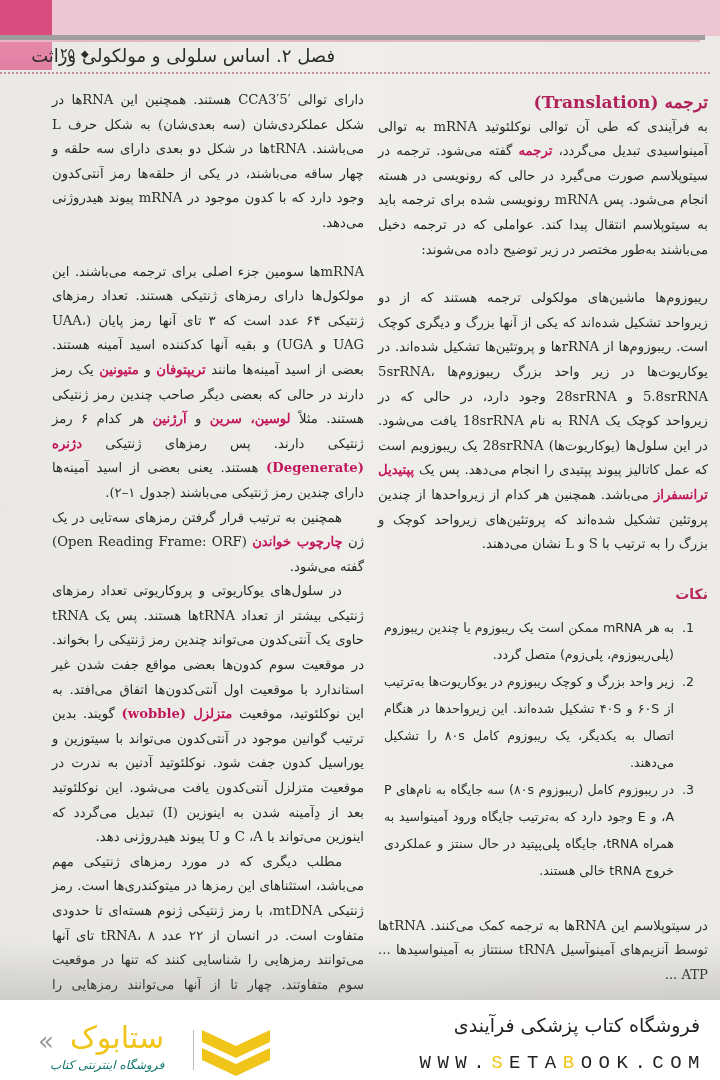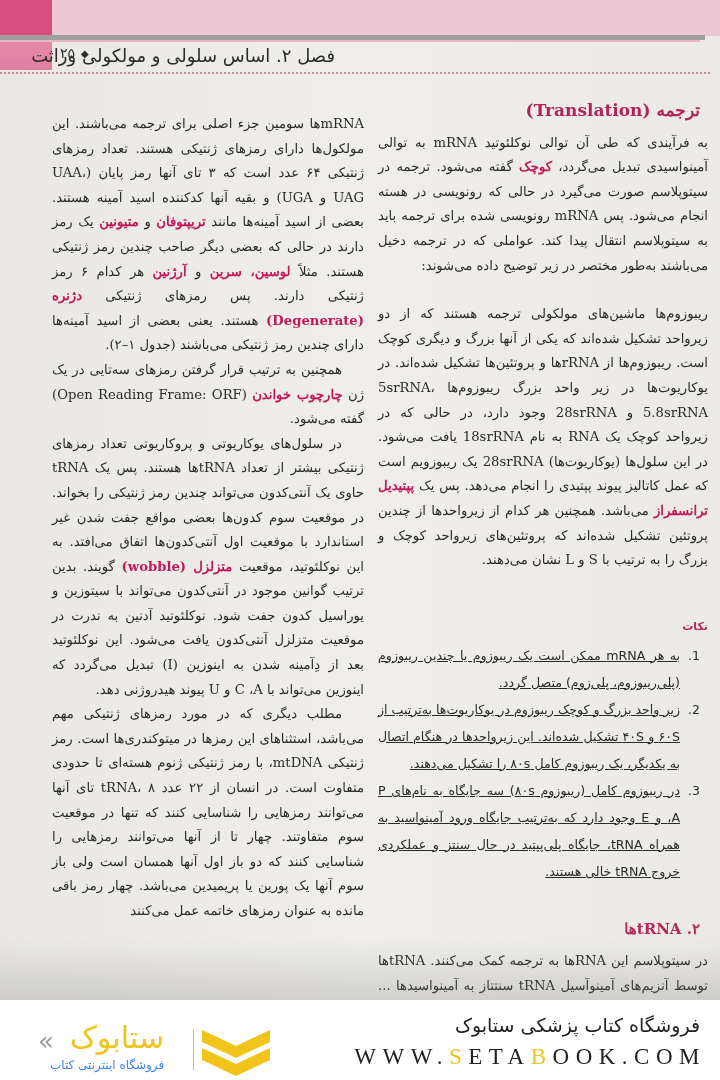--- a/index.html
+++ b/index.html
@@ -50,29 +50,29 @@
   
   .col {
     position: absolute; direction: rtl; text-align: justify;
     font-size: 13.2px; line-height: 24.6px;
   }
   .col-right { right: 12px; top: 90px; width: 330px; }
   .col-left  { left: 52px; top: 88px; width: 312px; }
   .col p { margin: 0; }
   .hl { color: #c2185b; font-weight: bold; }
   .sec-h {
-    color: #b8285c; font-weight: bold; font-size: 15px; margin: 8px;
+    color: #b8285c; font-weight: bold; font-size: 15px; margin: 0;
   }
   .sec-h.main { font-size: 17px; color: #b0225a; }
   .gap-m { height: 24px; }
   .indent { text-indent: 22px; }
 
   .notes { font-family: "DejaVu Sans", sans-serif; font-size: 12.6px; line-height: 27px; }
-  .notes h4 { color: #b8285c; font-size: 11px; margin: 16px 0 2px 0; font-weight: bold; }
-  .notes ol { margin: 0; padding: 0 24px 0 0; text-decoration: underline; }
+  .notes h4 { color: #b8285c; font-size: 14px; margin: 0 0 2px 0; font-weight: bold; }
+  .notes ol { margin: 6px; padding: 0 24px 0 0; }
   .notes li { padding-right: 4px; }
 
   
   .shade {
     position: absolute; left: 0; top: 940px; width: 720px; height: 60px;
     background: linear-gradient(180deg, rgba(0,0,0,0) 0%, rgba(120,120,120,0.25) 100%);
     pointer-events: none;
   }
 
   
@@ -88,81 +88,81 @@
   }
   .logo-word {
     position: absolute; left: 40px; top: 20px; font-family: "DejaVu Sans", sans-serif;
     font-size: 30px; font-weight: normal; color: #f0c419; letter-spacing: 1px;
   }
   .logo-chev {
     position: absolute; left: 38px; top: 26px; font-size: 26px; color: #9a9a9a; font-family: "DejaVu Sans", sans-serif;
   }
   .logo-sub {
     position: absolute; left: 50px; top: 58px; font-family: "DejaVu Sans", sans-serif;
-    font-size: 12px; color: #3b82f6; direction: rtl;
+    font-size: 12px; color: #0f766e; direction: rtl; font-style: italic;
   }
   .banner-title {
     position: absolute; right: 20px; top: 14px; direction: rtl;
     font-family: "DejaVu Sans", sans-serif; font-size: 19px; color: #222;
   }
   .banner-url {
-    position: absolute; right: 14px; top: 44px;
-    font-family: Liberation Serif, serif; font-size: 23px; letter-spacing: 6.5px; color: #222;
+    position: absolute; right: 14px; top: 52px;
+    font-family: Liberation Mono, monospace; font-size: 19px; letter-spacing: 6.5px; color: #222;
   }
   .banner-url .y { color: #f0c419; }
 </style>
 </head>
 <body>
 
 <div class="page">
   <div class="hdr-band"></div>
   <div class="hdr-block"></div>
   <div class="hdr-rule"></div>
   <div class="hdr-rule2"></div>
   <div class="hdr-title">فصل ۲. اساس سلولی و مولکولی وراثت</div>
   <div class="hdr-pageno">
     <span>۲۵</span>
     <span class="diamond">◆</span>
   </div>
   <div class="hdr-bottom"></div>
 
   <div class="col col-right">
     <h2 class="sec-h main">ترجمه (Translation)</h2>
-    <p><span>به فرآیندی که طی آن توالی نوکلئوتید mRNA به توالی آمینواسیدی تبدیل می‌گردد، </span><span class="hl">کوچک</span><span> گفته می‌شود. ترجمه در سیتوپلاسم صورت می‌گیرد در حالی که رونویسی در هسته انجام می‌شود. پس mRNA رونویسی شده برای ترجمه باید به سیتوپلاسم انتقال پیدا کند. عواملی که در ترجمه دخیل می‌باشند به‌طور مختصر در زیر توضیح داده می‌شوند:</span></p>
+    <p><span>به فرآیندی که طی آن توالی نوکلئوتید mRNA به توالی آمینواسیدی تبدیل می‌گردد، </span><span class="hl">ترجمه</span><span> گفته می‌شود. ترجمه در سیتوپلاسم صورت می‌گیرد در حالی که رونویسی در هسته انجام می‌شود. پس mRNA رونویسی شده برای ترجمه باید به سیتوپلاسم انتقال پیدا کند. عواملی که در ترجمه دخیل می‌باشند به‌طور مختصر در زیر توضیح داده می‌شوند:</span></p>
     <div class="gap-m"></div>
     <p><span>ریبوزوم‌ها ماشین‌های مولکولی ترجمه هستند که از دو زیرواحد تشکیل شده‌اند که یکی از آنها بزرگ و دیگری کوچک است. ریبوزوم‌ها از rRNAها و پروتئین‌ها تشکیل شده‌اند. در یوکاریوت‌ها در زیر واحد بزرگ ریبوزوم‌ها 5srRNA، 5.8srRNA و 28srRNA وجود دارد، در حالی که در زیرواحد کوچک یک RNA به نام 18srRNA یافت می‌شود. در این سلول‌ها (یوکاریوت‌ها) 28srRNA یک ریبوزویم است که عمل کاتالیز پیوند پپتیدی را انجام می‌دهد. پس یک </span><span class="hl">پپتیدیل ترانسفراز</span><span> می‌باشد. همچنین هر کدام از زیرواحدها از چندین پروتئین تشکیل شده‌اند که پروتئین‌های زیرواحد کوچک و بزرگ را به ترتیب با S و L نشان می‌دهند.</span></p>
     <div class="gap-m"></div>
     <div class="notes">
       <h4>نکات</h4>
       <ol>
         <li>به هر mRNA ممکن است یک ریبوزوم یا چندین ریبوزوم (پلی‌ریبوزوم، پلی‌زوم) متصل گردد.</li>
         <li>زیر واحد بزرگ و کوچک ریبوزوم در یوکاریوت‌ها به‌ترتیب از ۶۰S و ۴۰S تشکیل شده‌اند. این زیرواحدها در هنگام اتصال به یکدیگر، یک ریبوزوم کامل ۸۰s را تشکیل می‌دهند.</li>
         <li>در ریبوزوم کامل (ریبوزوم ۸۰s) سه جایگاه به نام‌های P ،A و E وجود دارد که به‌ترتیب جایگاه ورود آمینواسید به همراه tRNA، جایگاه پلی‌پپتید در حال سنتز و عملکردی خروج tRNA خالی هستند.</li>
       </ol>
     </div>
     <div class="gap-m"></div>
-    <h3 class="sec-h">۲. tRNAها</h3>
     <p>در سیتوپلاسم این RNAها به ترجمه کمک می‌کنند. tRNAها توسط آنزیم‌های آمینوآسیل tRNA سنتتاز به آمینواسیدها ... ATP ...</p>
   </div>
 
   <div class="col col-left">
+    <p>دارای توالی ′5′CCA3 هستند. همچنین این RNAها در شکل عملکردی‌شان (سه بعدی‌شان) به شکل حرف L می‌باشند. tRNAها در شکل دو بعدی دارای سه حلقه و چهار ساقه می‌باشند، در یکی از حلقه‌ها رمز آنتی‌کدون وجود دارد که با کدون موجود در mRNA پیوند هیدروژنی می‌دهد.</p>
     <div class="gap-m"></div>
     <p><span>mRNAها سومین جزء اصلی برای ترجمه می‌باشند. این مولکول‌ها دارای رمزهای ژنتیکی هستند. تعداد رمزهای ژنتیکی ۶۴ عدد است که ۳ تای آنها رمز پایان (UAA، UAG و UGA) و بقیه آنها کدکننده اسید آمینه هستند. بعضی از اسید آمینه‌ها مانند </span><span class="hl">تریپتوفان</span><span> و </span><span class="hl">متیونین</span><span> یک رمز دارند در حالی که بعضی دیگر صاحب چندین رمز ژنتیکی هستند. مثلاً </span><span class="hl">لوسین، سرین</span><span> و </span><span class="hl">آرژنین</span><span> هر کدام ۶ رمز ژنتیکی دارند. پس رمزهای ژنتیکی </span><span class="hl">دژنره (Degenerate)</span><span> هستند. یعنی بعضی از اسید آمینه‌ها دارای چندین رمز ژنتیکی می‌باشند (جدول ۱–۲).</span></p>
     <p class="indent"><span>همچنین به ترتیب قرار گرفتن رمزهای سه‌تایی در یک ژن </span><span class="hl">چارچوب خواندن</span><span> (Open Reading Frame: ORF) گفته می‌شود.</span></p>
     <p class="indent"><span>در سلول‌های یوکاریوتی و پروکاریوتی تعداد رمزهای ژنتیکی بیشتر از تعداد tRNAها هستند. پس یک tRNA حاوی یک آنتی‌کدون می‌تواند چندین رمز ژنتیکی را بخواند. در موقعیت سوم کدون‌ها بعضی مواقع جفت شدن غیر استاندارد با موقعیت اول آنتی‌کدون‌ها اتفاق می‌افتد. به این نوکلئوتید، موقعیت </span><span class="hl">متزلزل (wobble)</span><span> گویند. بدین ترتیب گوانین موجود در آنتی‌کدون می‌تواند با سیتوزین و یوراسیل کدون جفت شود. نوکلئوتید آدنین به ندرت در موقعیت متزلزل آنتی‌کدون یافت می‌شود. این نوکلئوتید بعد از دِآمینه شدن به اینوزین (I) تبدیل می‌گردد که اینوزین می‌تواند با C ،A و U پیوند هیدروژنی دهد.</span></p>
     <p class="indent">مطلب دیگری که در مورد رمزهای ژنتیکی مهم می‌باشد، استثناهای این رمزها در میتوکندری‌ها است. رمز ژنتیکی mtDNA، با رمز ژنتیکی ژنوم هسته‌ای تا حدودی متفاوت است. در انسان از ۲۲ عدد tRNA، ۸ تای آنها می‌توانند رمزهایی را شناسایی کنند که تنها در موقعیت سوم متفاوتند. چهار تا از آنها می‌توانند رمزهایی را شناسایی کنند که دو باز اول آنها همسان است ولی باز سوم آنها یک پورین یا پریمیدین می‌باشد. چهار رمز باقی مانده به عنوان رمزهای خاتمه عمل می‌کنند</p>
   </div>
 
   <div class="shade"></div>
 </div>
 
 <div class="banner">
   <span class="logo-chev">«</span>
   <span class="logo-word" style="left:70px; direction:rtl;">ستابوک</span>
   <span class="logo-sub">فروشگاه اینترنتی کتاب</span>
   <div class="logo-sep"></div>
   <svg class="logo-mark" viewBox="0 0 72 52">
     <polygon points="2,2 36,18 70,2 70,14 36,30 2,14" fill="#f0c419"></polygon>
     <polygon points="2,20 36,36 70,20 70,32 36,48 2,32" fill="#f0c419"></polygon>
   </svg>
-  <div class="banner-title">فروشگاه کتاب پزشکی ستابوک</div>
+  <div class="banner-title">فروشگاه کتاب پزشکی فرآیندی</div>
   <div class="banner-url"><span>WWW.</span><span class="y">S</span><span>ETA</span><span class="y">B</span><span>OOK.COM</span></div>
 </div>
 
 </body></html>

